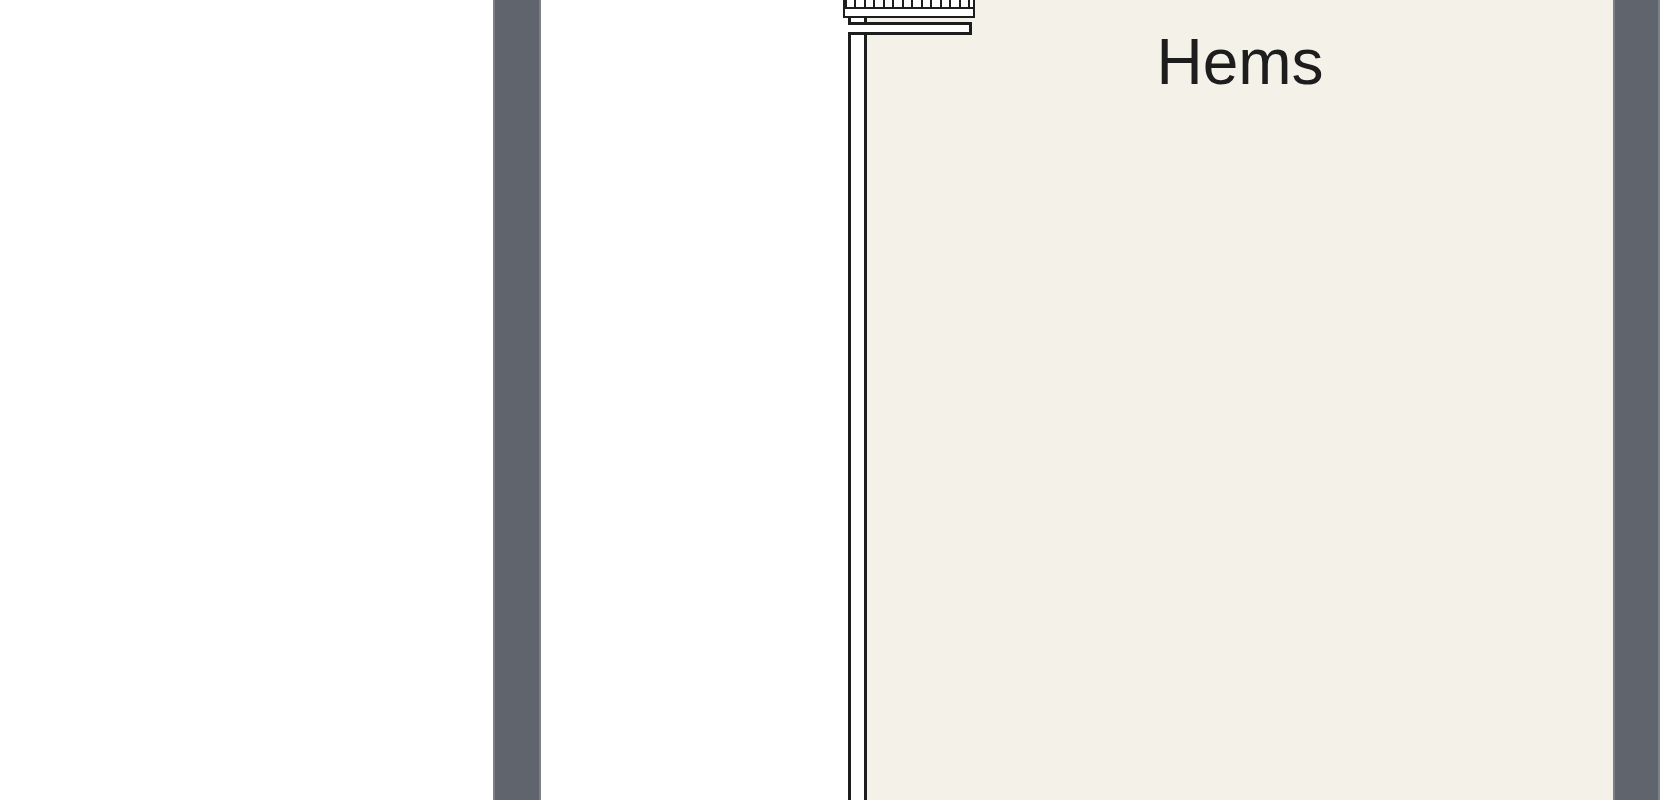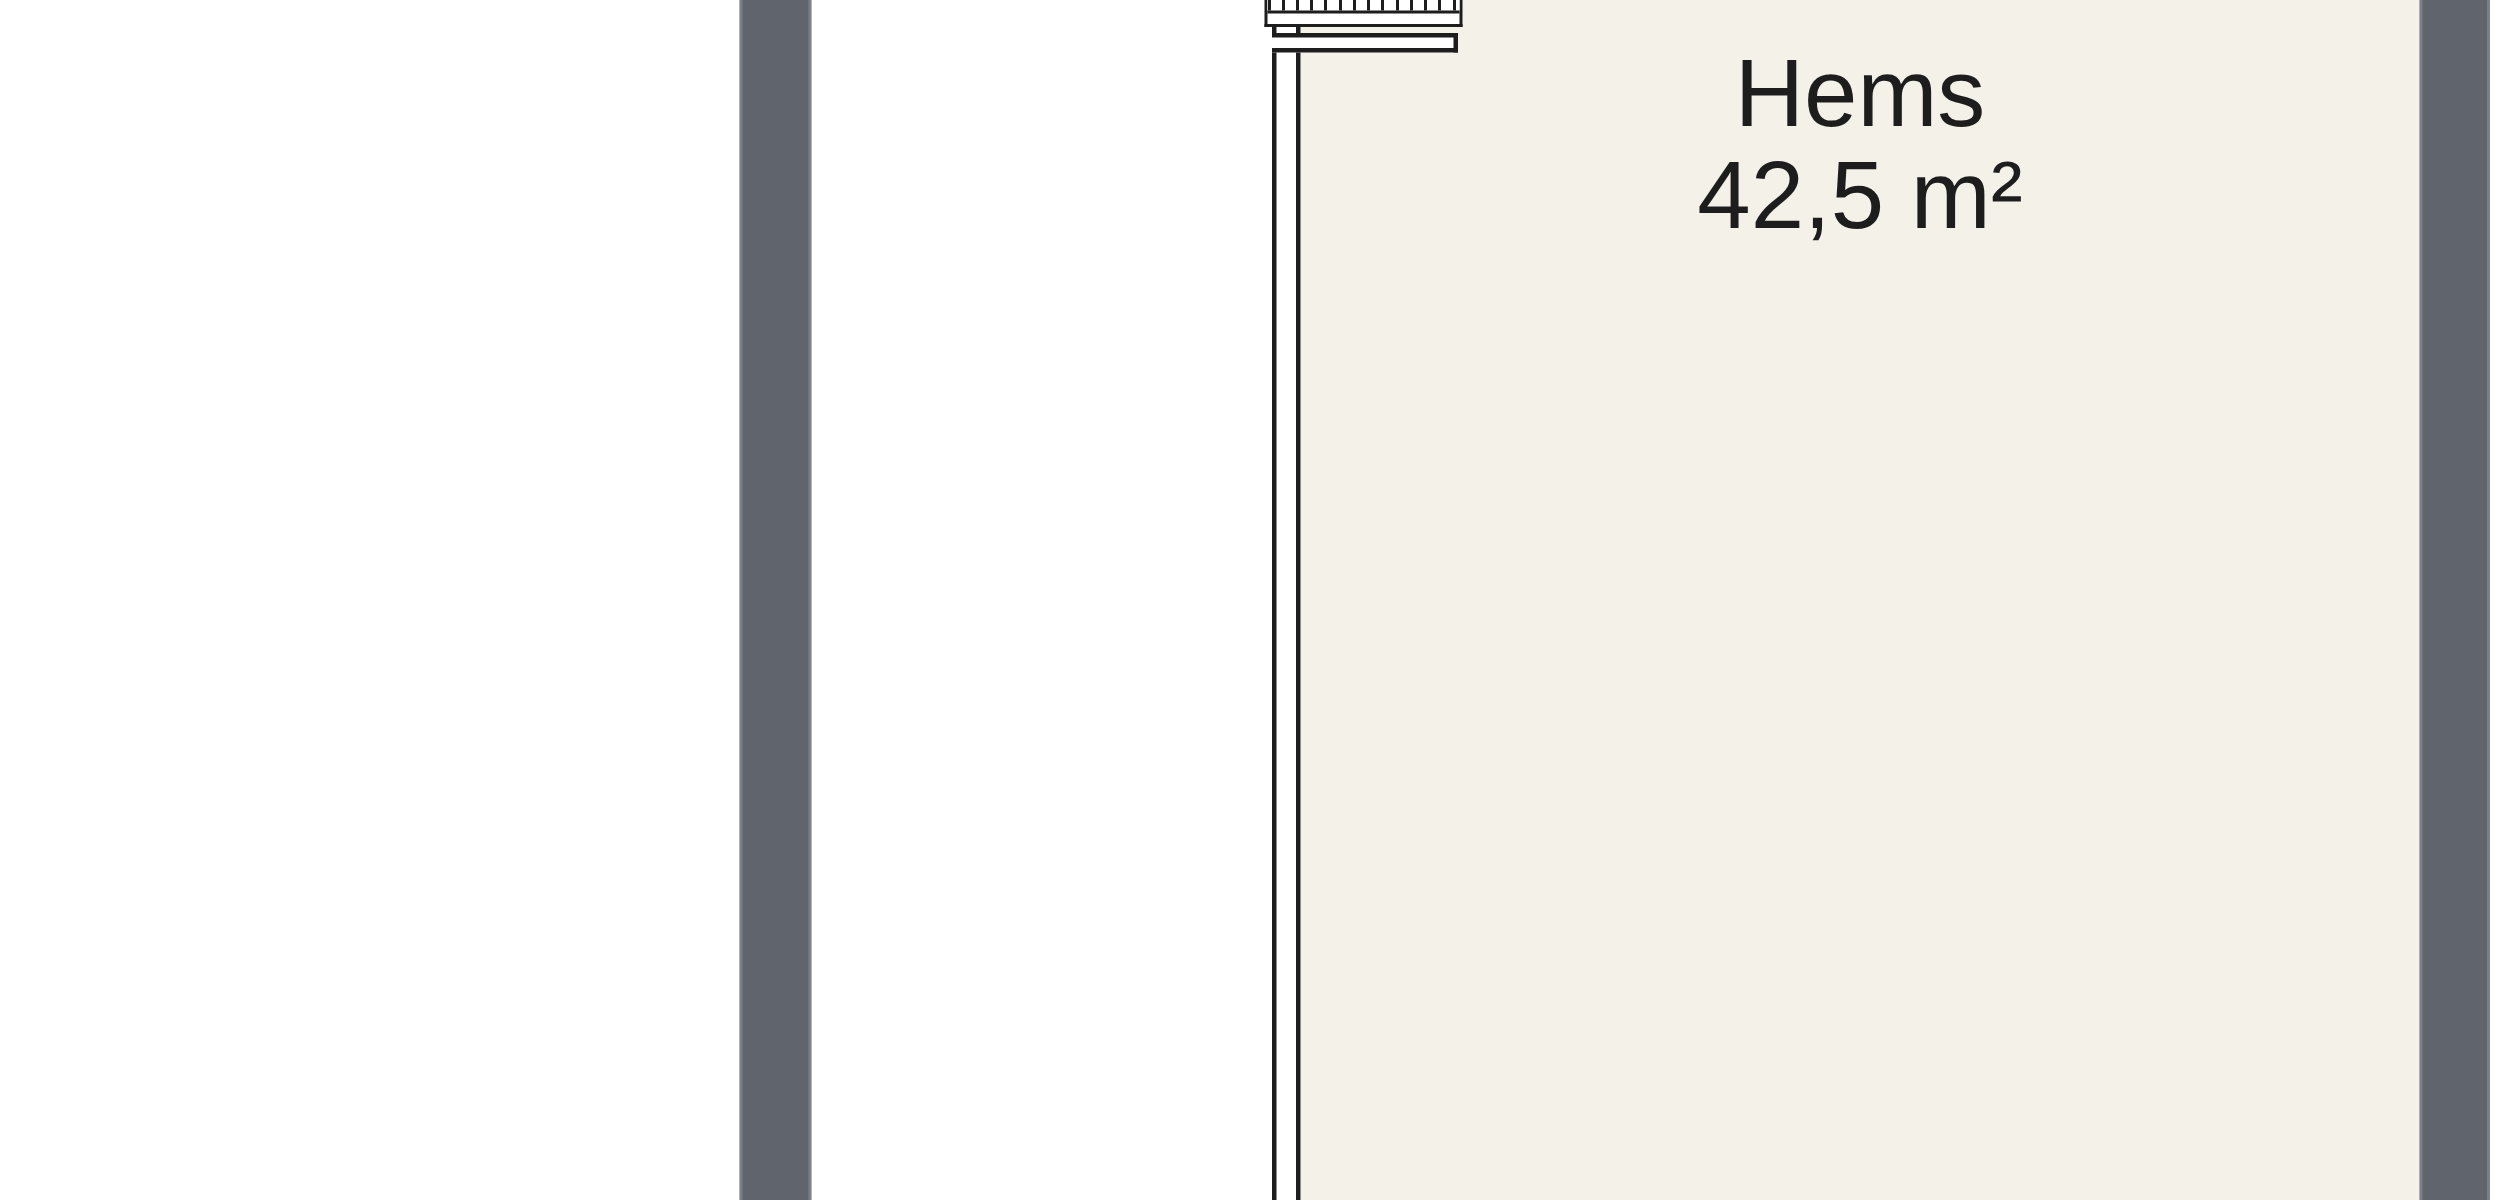--- a/index.html
+++ b/index.html
@@ -89,16 +89,15 @@
 
   <div class="abs thin-wall" id="room-wall-top"></div>
 
   <div class="abs" id="stair-railing">
     <div id="stair-treads"></div>
     <div id="stair-rail-line"></div>
   </div>
 
   <div class="abs" id="room-label">
     <div>Hems</div>
-    <div>42,5 m²</div>
   </div>
 
 </div>
 
 </body></html>

